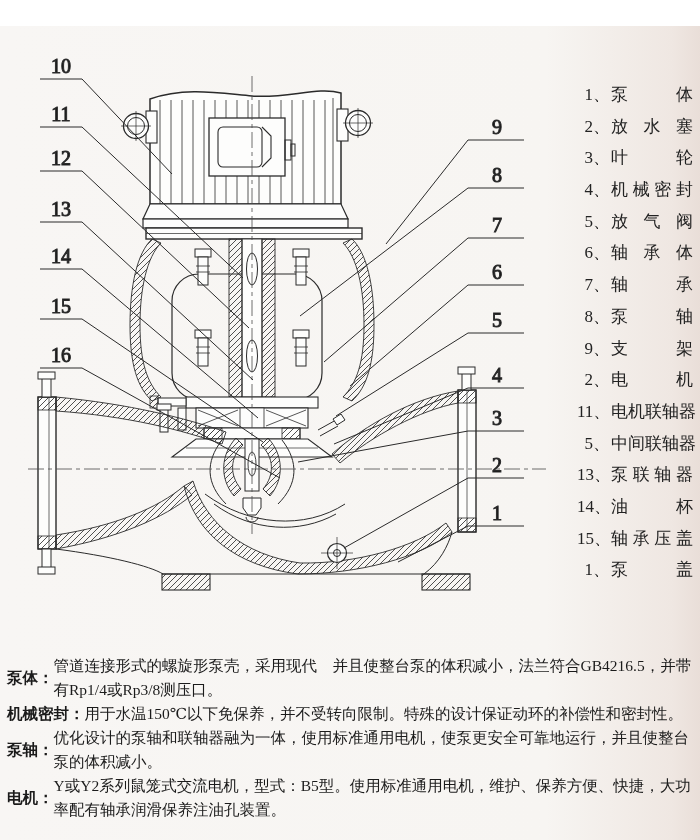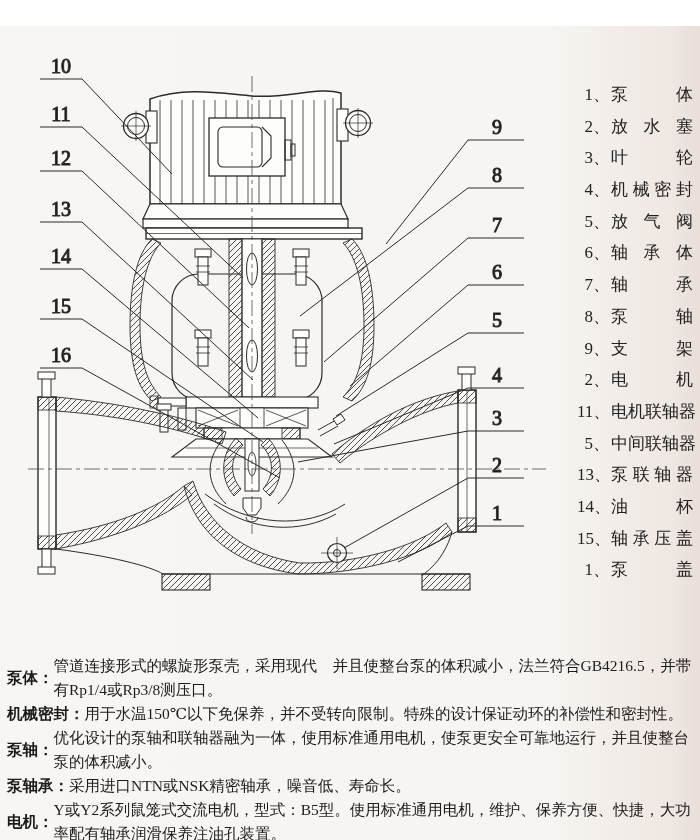--- a/index.html
+++ b/index.html
@@ -421,22 +421,18 @@
       </div>
   <div class="spec">
         <span class="spec-label">机械密封：</span>
         <p class="spec-text">用于水温150℃以下免保养，并不受转向限制。特殊的设计保证动环的补偿性和密封性。</p>
       </div>
   <div class="spec">
         <span class="spec-label">泵轴：</span>
         <p class="spec-text">优化设计的泵轴和联轴器融为一体，使用标准通用电机，使泵更安全可靠地运行，并且使整台泵的体积减小。</p>
       </div>
   <div class="spec">
-        <span class="spec-label">泵轴承：</span>
-        <p class="spec-text">采用进口NTN或NSK精密轴承，噪音低、寿命长。</p>
-      </div>
-  <div class="spec">
         <span class="spec-label">电机：</span>
         <p class="spec-text">Y或Y2系列鼠笼式交流电机，型式：B5型。使用标准通用电机，维护、保养方便、快捷，大功率配有轴承润滑保养注油孔装置。</p>
       </div>
 </div>
 
 </div>
 
 </body></html>

